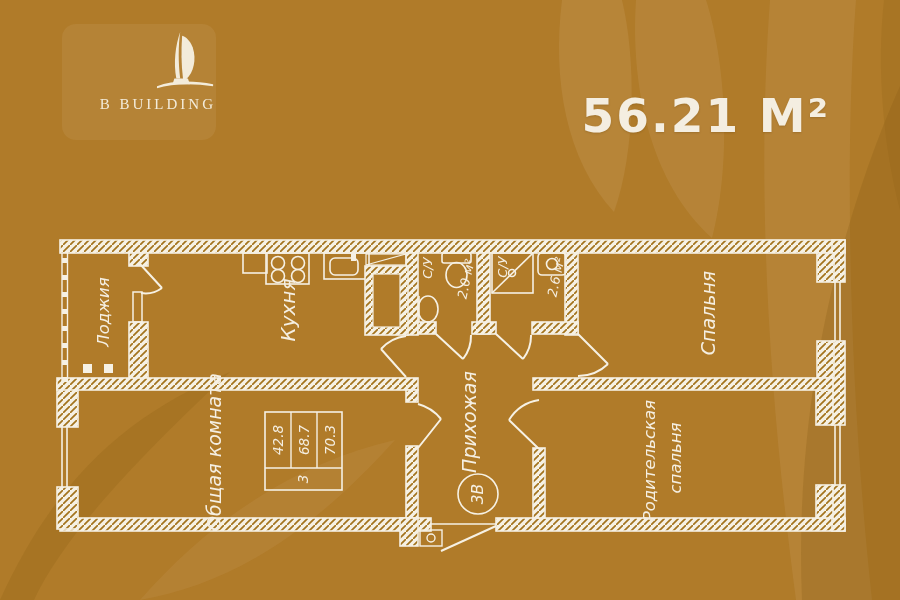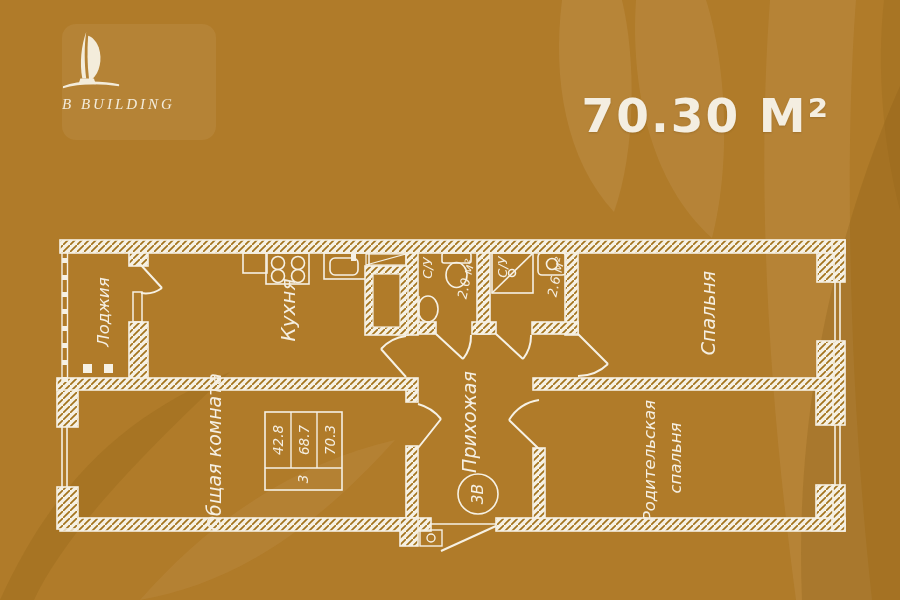--- a/index.html
+++ b/index.html
@@ -1,21 +1,21 @@
 <!DOCTYPE html>
 <html><head>
 <meta charset="utf-8">
 <style>
   html,body{margin:0;padding:0;width:900px;height:600px;overflow:hidden;background:#b07b29;
             font-family:"DejaVu Sans",sans-serif;}
   .stage{position:relative;width:900px;height:600px;}
   .stage svg.canvas{position:absolute;left:0;top:0;}
   .logo-plate{position:absolute;left:62px;top:24px;width:154px;height:116px;border-radius:14px;
-              background:rgba(248,243,230,0.07);display:flex;flex-direction:column;align-items:flex-start;
-              justify-content:flex-start;padding-top:8px;box-sizing:border-box;font-style:italic;}
+              background:rgba(248,243,230,0.07);display:flex;flex-direction:column;align-items:flex-end;
+              justify-content:flex-start;padding-top:8px;box-sizing:border-box;}
   .logo-text{color:#f3ecdb;font-family:"Liberation Serif","DejaVu Serif",serif;font-size:15px;
              letter-spacing:3px;margin-top:4px;white-space:nowrap;}
   .title{position:absolute;right:70px;top:88px;color:#f4eee1;font-weight:bold;font-size:47px;
          letter-spacing:2px;font-family:"DejaVu Sans",sans-serif;text-shadow:0 1px 2px rgba(90,60,10,.25);}
   text{fill:#f5efe2;font-family:"DejaVu Sans",sans-serif;font-style:italic;}
   .ln{stroke:#f6f1e4;fill:none;}
 </style>
 </head>
 <body>
 
@@ -184,15 +184,15 @@
     <g fill="#f3ecdb">
       <path d="M 24,0 C 19,14 17,32 20,48 L 24,48 C 22,32 22,14 24,0 Z"></path>
       <path d="M 26,4 C 25,18 25,34 27,49 L 30,49 C 38,42 41,28 37,16 C 34,9 30,5 26,4 Z"></path>
       <path d="M 18,48 L 32,48 L 34,54 L 16,54 Z"></path>
       <path d="M 0,56 C 16,50 38,50 58,54 L 58,56 C 38,53 16,53 0,58 Z"></path>
     </g>
   </svg>
   <div class="logo-text">B BUILDING</div>
 </div>
 
-<div class="title">70.30 М²</div>
+<div class="title">56.21 М²</div>
 
 </div>
 
 </body></html>

